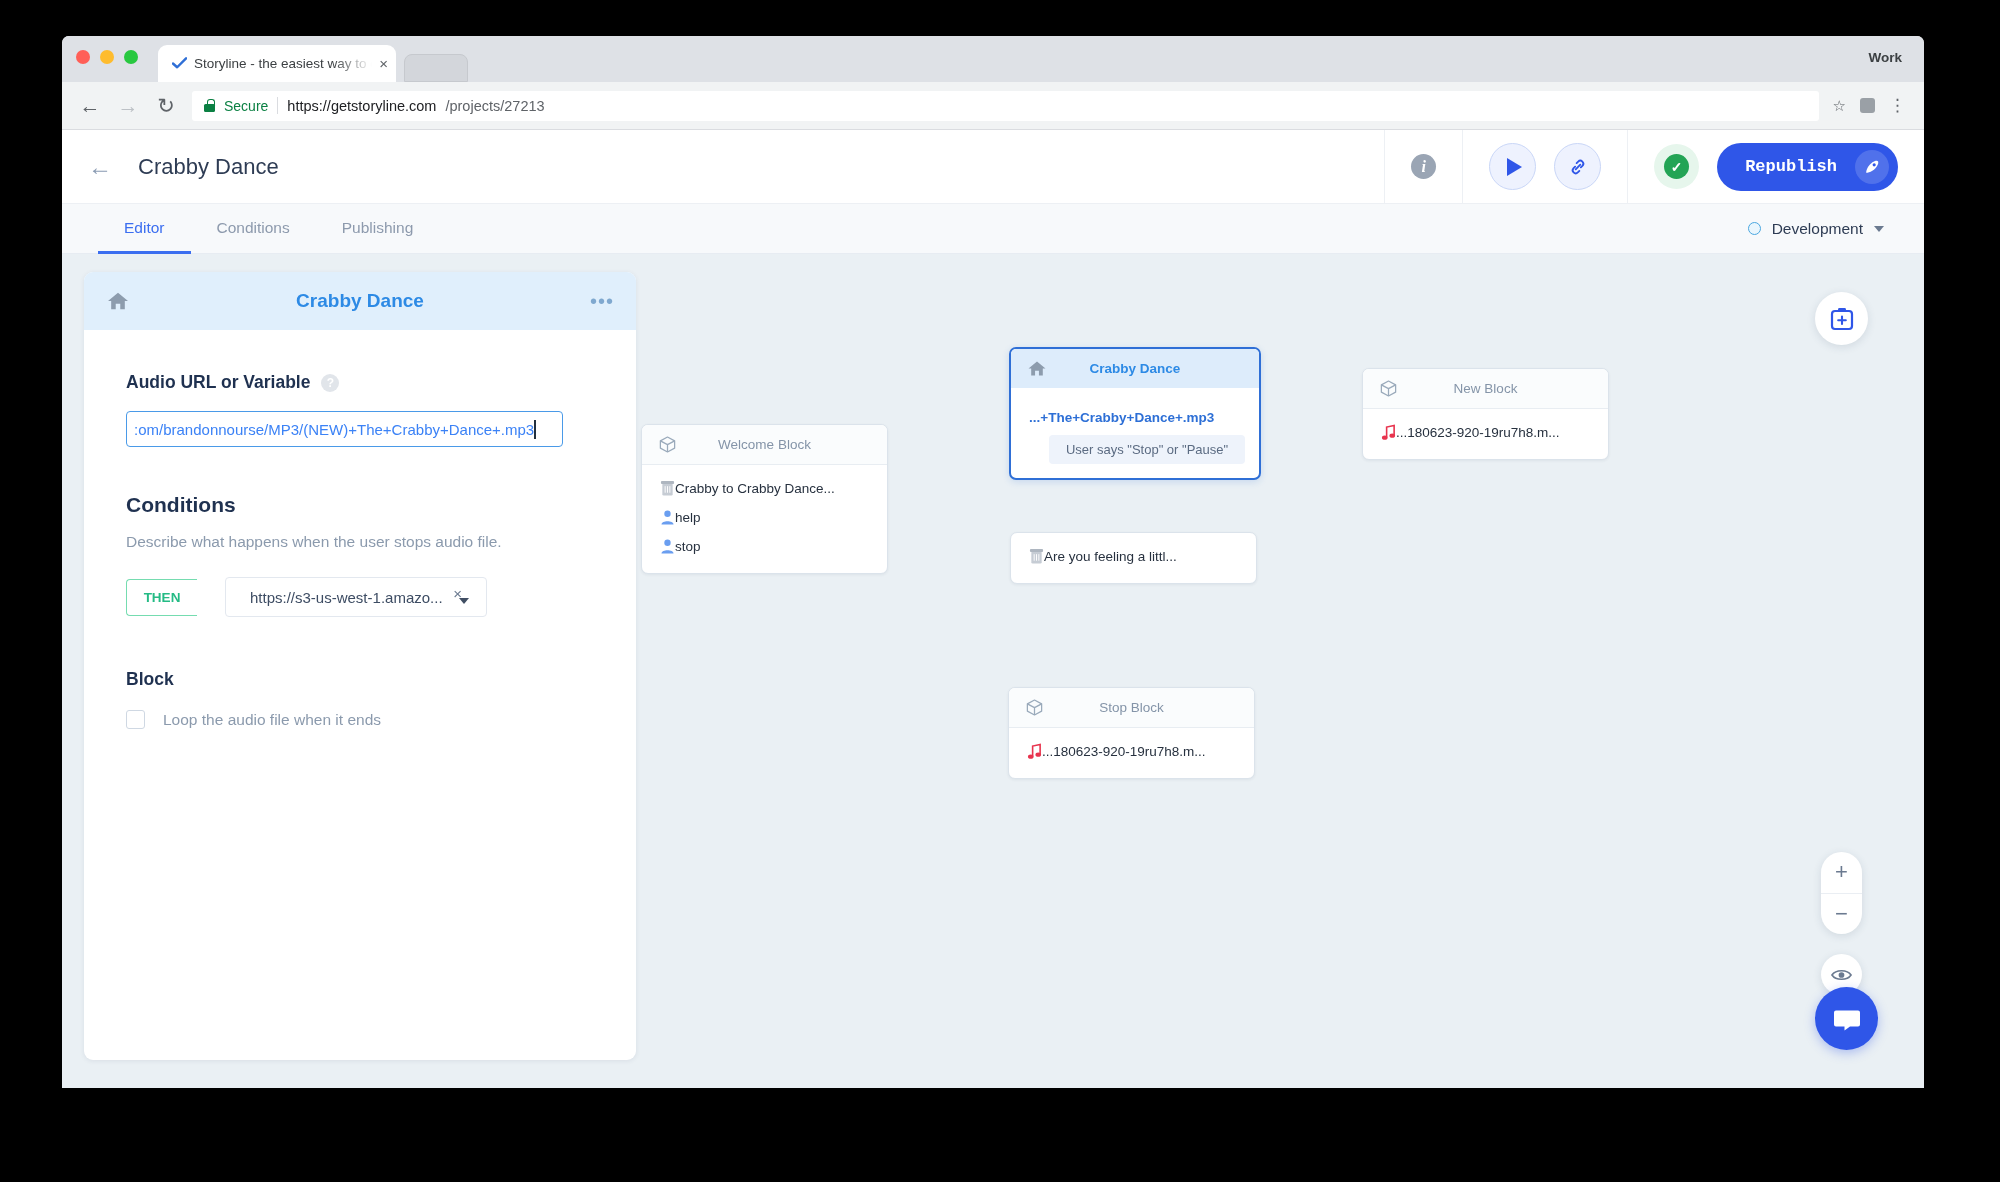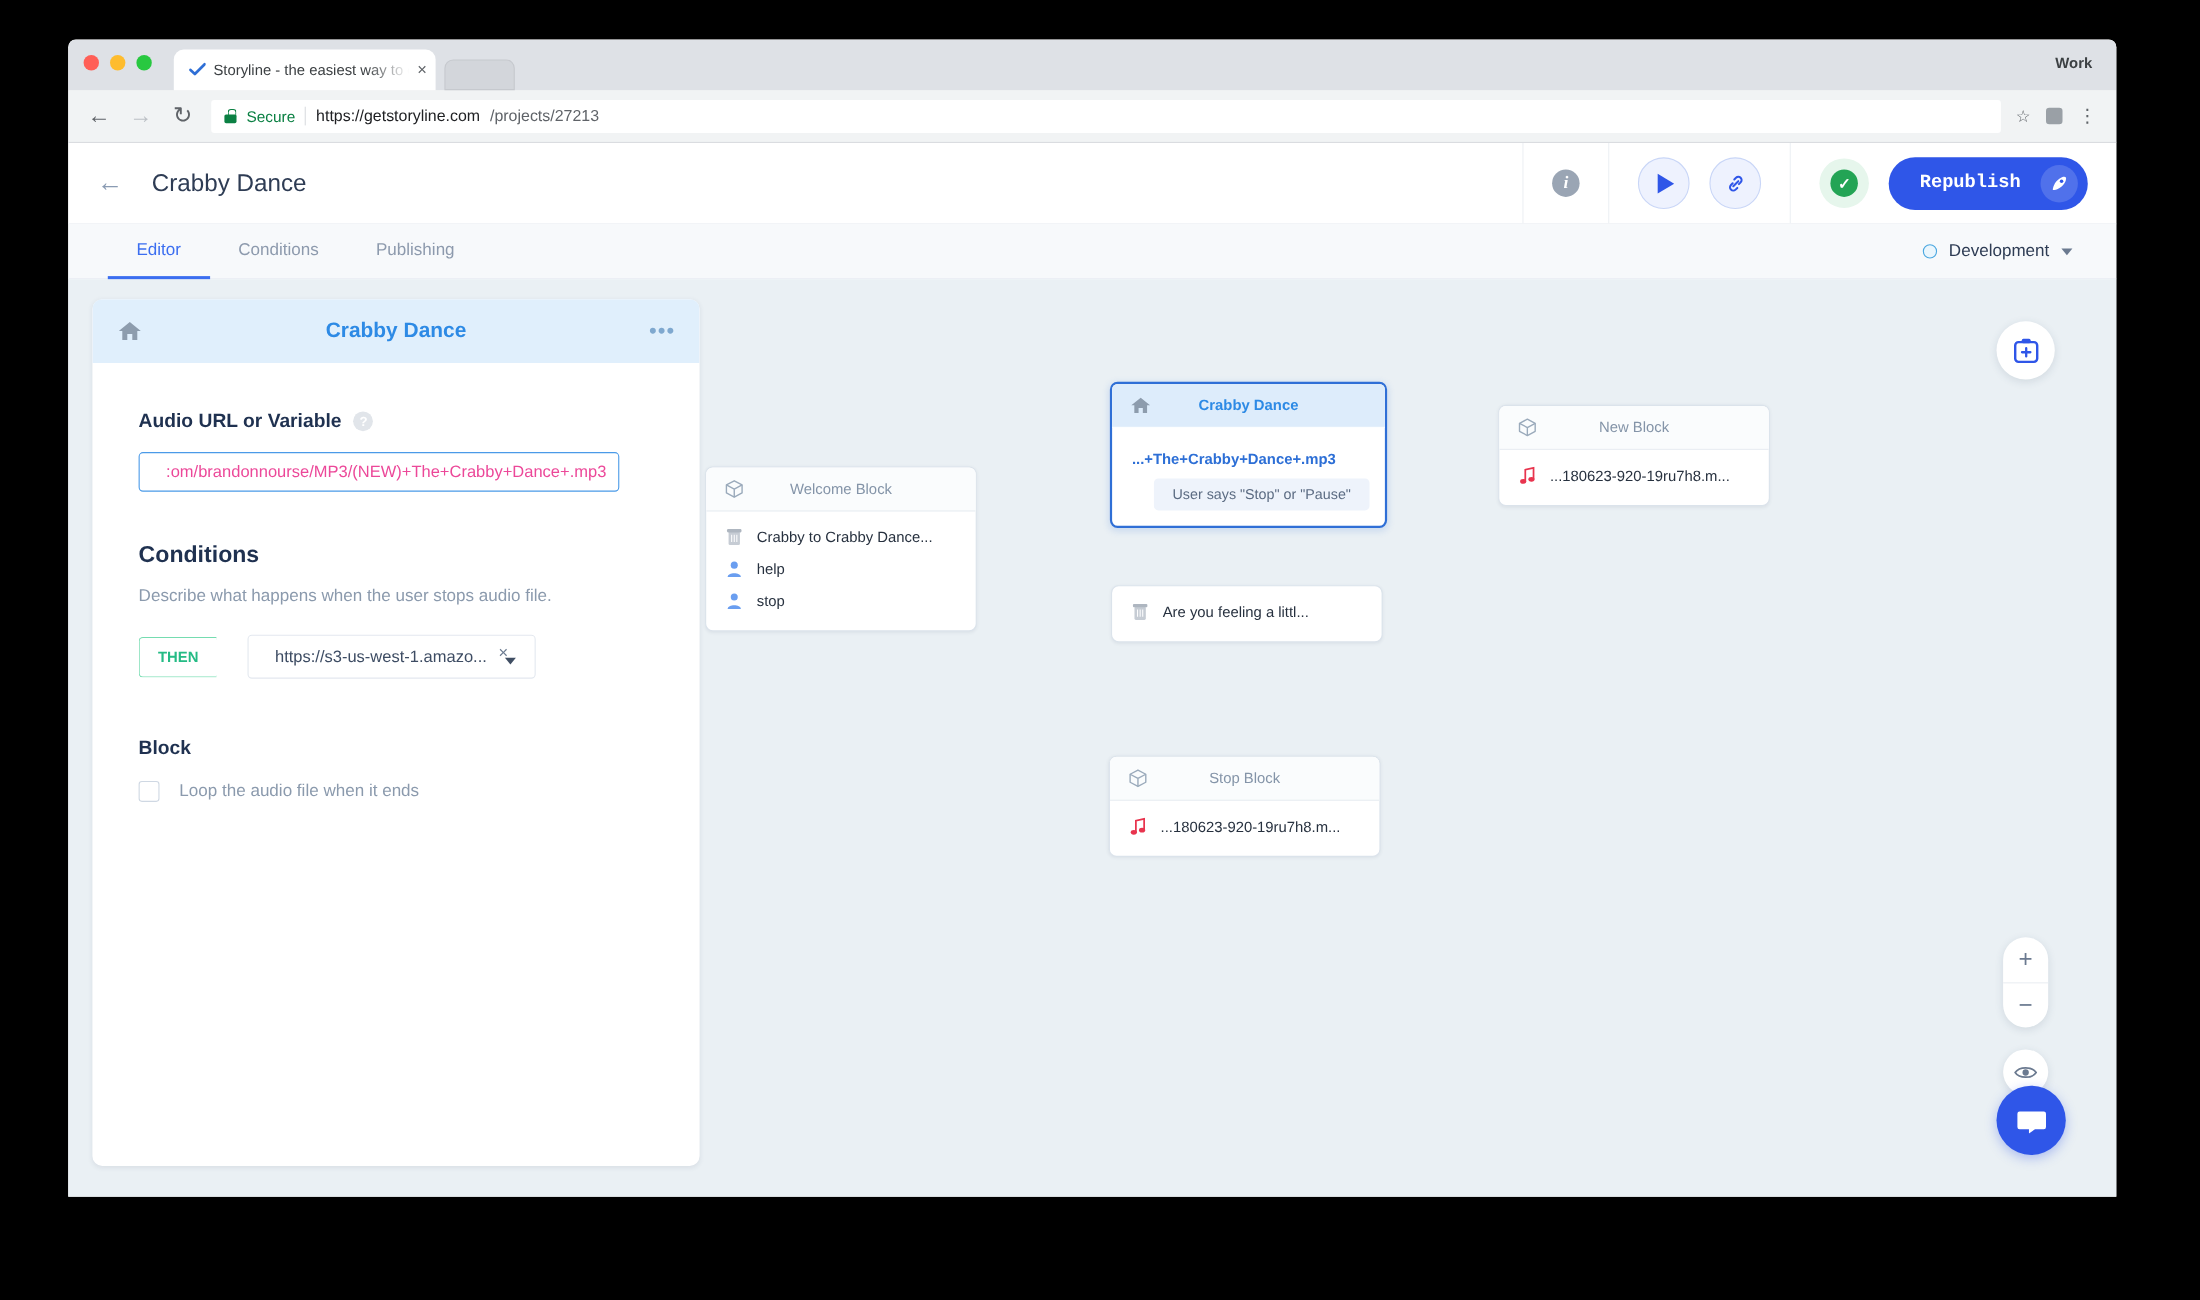--- a/index.html
+++ b/index.html
@@ -263,22 +263,22 @@
     background: #e1e5ea; color: #fff;
     font-size: 12px; font-weight: bold;
     display: flex; align-items: center; justify-content: center;
   }
   .url-input {
     margin-top: 18px;
     width: 437px; height: 36px;
     border: 1.5px solid #4a9ae8;
     border-radius: 4px;
     display: flex; align-items: center;
-    padding: 0 24px;
-    font-size: 15px; color: #ec4899;
+    padding: 0 7px;
+    font-size: 15px; color: #3b82f6;
     white-space: nowrap; overflow: hidden;
     position: relative;
   }
   .caret-bar {
     display: inline-block;
     width: 1.5px; height: 19px;
     background: #22303f;
     margin-left: 0px;
   }
 
@@ -392,21 +392,20 @@
   .blk-head.active { background: #ddecfb; border-bottom-color: #ffffff; }
   .blk-title {
     position: absolute; left: 0; right: 0;
     text-align: center;
     font-size: 13.5px; color: #8494a8;
   }
   .blk-title.blue { color: #2d8ae5; font-weight: bold; }
   .blk-body { padding: 9px 0 12px 0; }
   .blk-line {
     display: flex; align-items: center;
-    gap: 13px;
     padding: 6px 18px;
     font-size: 13.5px; color: #27313f;
   }
   .blk-audio-line {
     padding: 12px 18px 4px 18px;
     font-size: 13.5px; color: #2d6fd6; font-weight: bold;
   }
   .blk-pill {
     margin: 6px 14px 2px 38px;
     background: #eef3fb;

